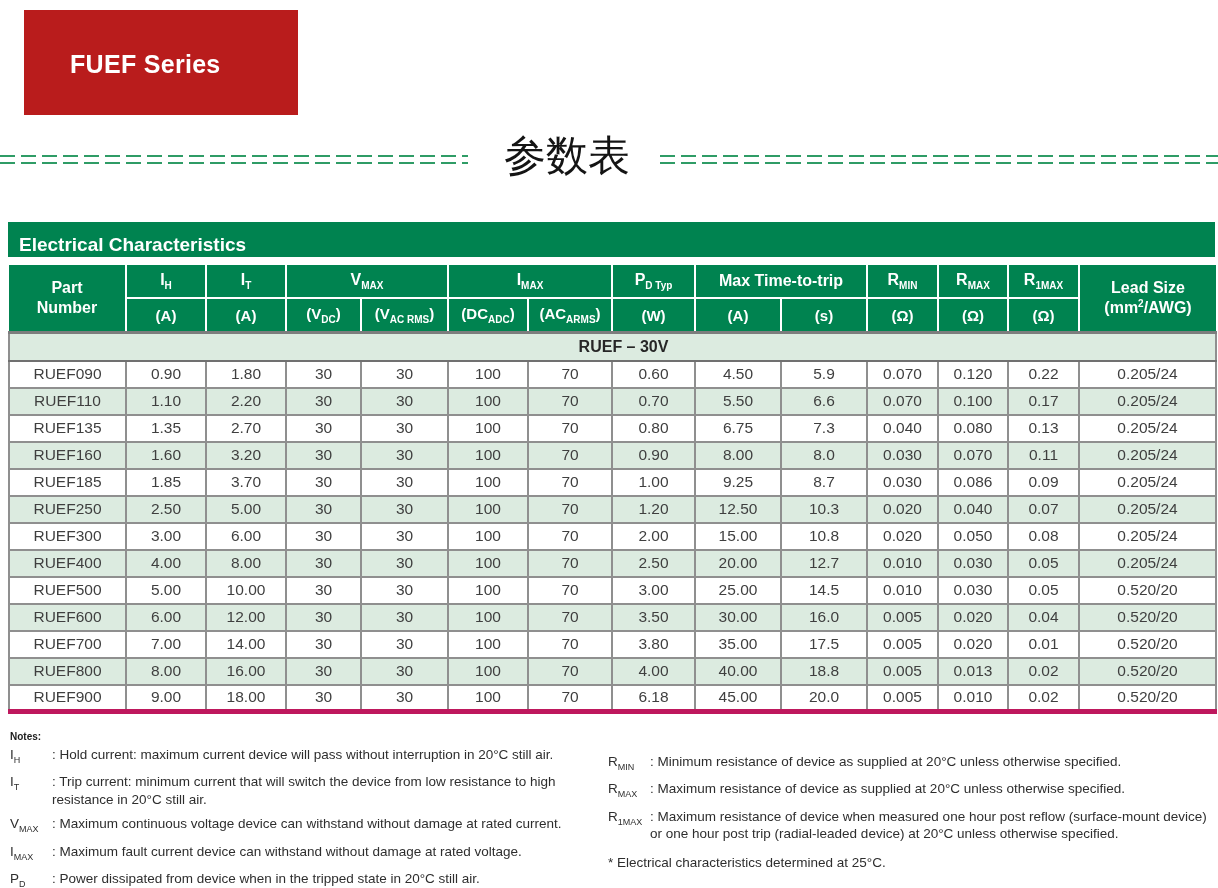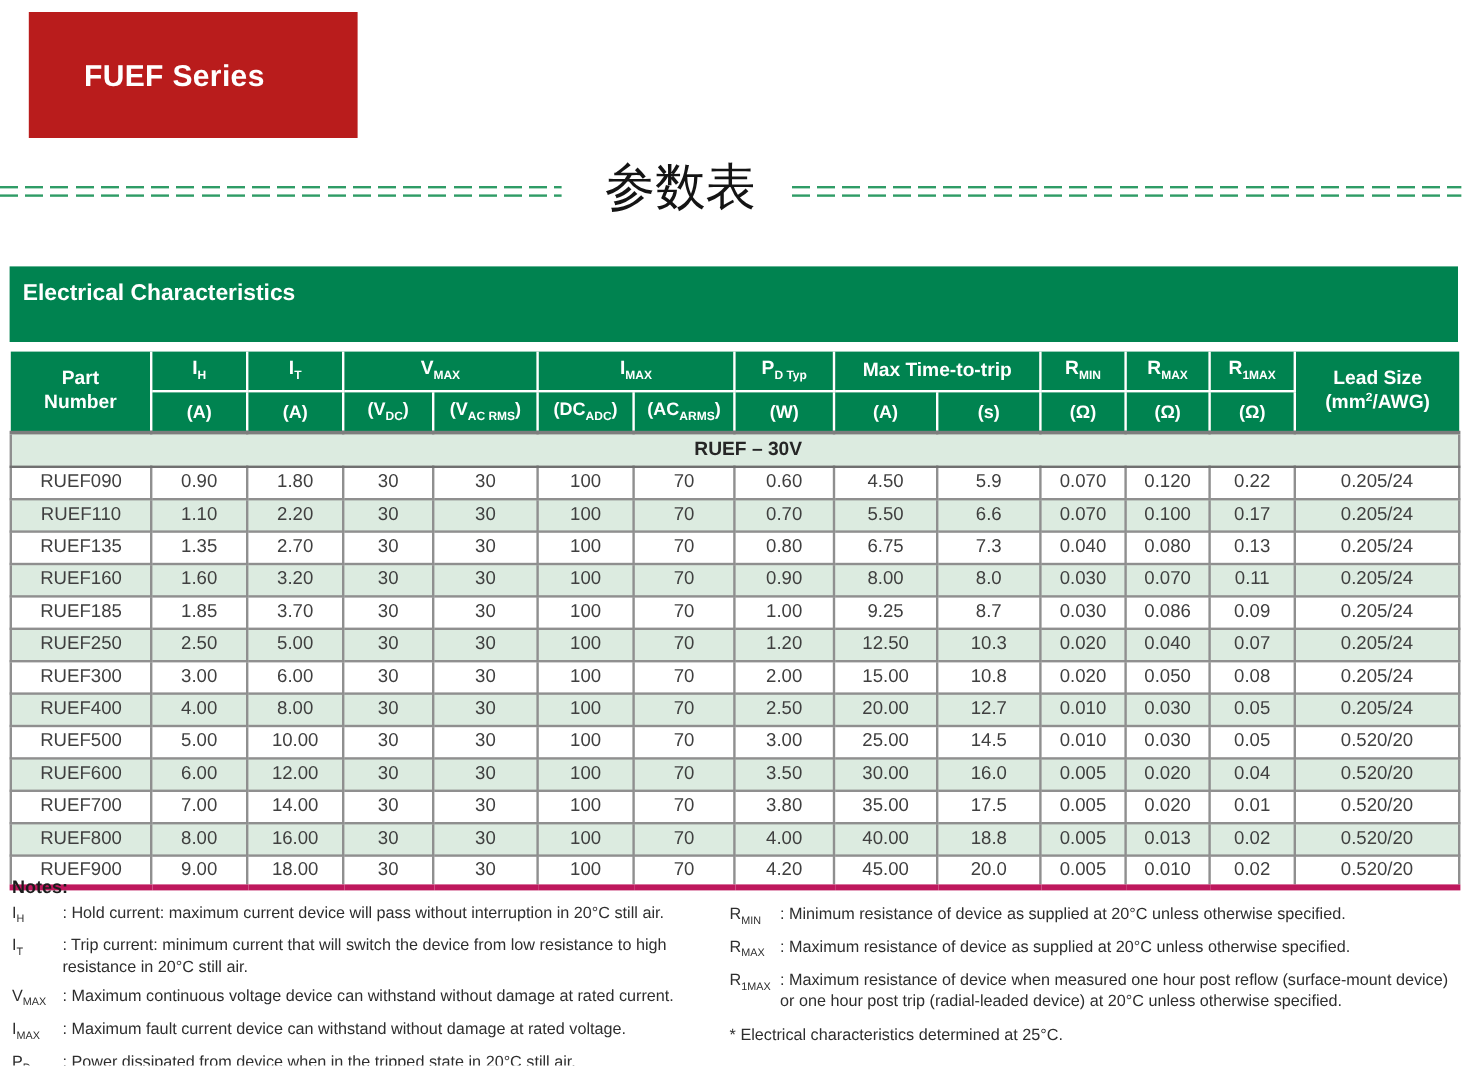--- a/index.html
+++ b/index.html
@@ -39,21 +39,21 @@
   .dash-right { flex:1 1 auto; margin-top:6px;}
   .page-title {
     flex:0 0 auto; margin:0 30px 0 36px;
     font-family:"DejaVu Serif","Liberation Serif",serif;
     font-size:42px; color:#141414; line-height:1;
   }
 
   
   .table-wrap { position:absolute; left:8px; top:222px; width:1207px; }
   .ec-bar {
-    height:63px; background:#008350; color:#ffffff;
+    height:35px; background:#008350; color:#ffffff;
     font-weight:bold; font-size:19px; line-height:45px; padding-left:11px;
   }
 
   
   table { border-collapse:collapse; table-layout:fixed; width:1207px; margin-top:8px; }
   thead th {
     background:#008350; color:#ffffff; font-weight:bold;
     border:2px solid #ffffff; height:32px; padding:6px;
     font-size:16px; text-align:center; vertical-align:middle;
   }
@@ -80,21 +80,21 @@
   }
   tbody tr:last-child td { border-bottom:5px solid #be185d; }
 
   
   .notes {
     position:absolute; left:10px; top:731px; width:1204px;
     display:flex; font-size:13.5px; color:#2e2e2e;
   }
   .notes-col-left  { width:598px; flex:0 0 auto; }
   .notes-col-right { flex:1 1 auto; padding-top:22px; }
-  .notes-title { font-weight:bold; font-size:15px; margin-bottom:4px; color:#1c1c1c; }
+  .notes-title { font-weight:bold; font-size:10px; margin-bottom:4px; color:#1c1c1c; }
   .note-item { display:flex; margin:0 0 7px 0; line-height:1.3; }
   .note-label { flex:0 0 42px; white-space:nowrap; }
   .note-label sub { font-size:9px; }
   .note-text { flex:1 1 auto; }
   .footnote { margin-top:12px; }
 </style>
 </head>
 <body>
 
 <div class="badge">
@@ -363,21 +363,21 @@
           <td>0.520/20</td>
         </tr>
         <tr>
           <td>RUEF900</td>
           <td>9.00</td>
           <td>18.00</td>
           <td>30</td>
           <td>30</td>
           <td>100</td>
           <td>70</td>
-          <td>4.20</td>
+          <td>6.18</td>
           <td>45.00</td>
           <td>20.0</td>
           <td>0.005</td>
           <td>0.010</td>
           <td>0.02</td>
           <td>0.520/20</td>
         </tr>
       </tbody>
   </table>
 </div>

